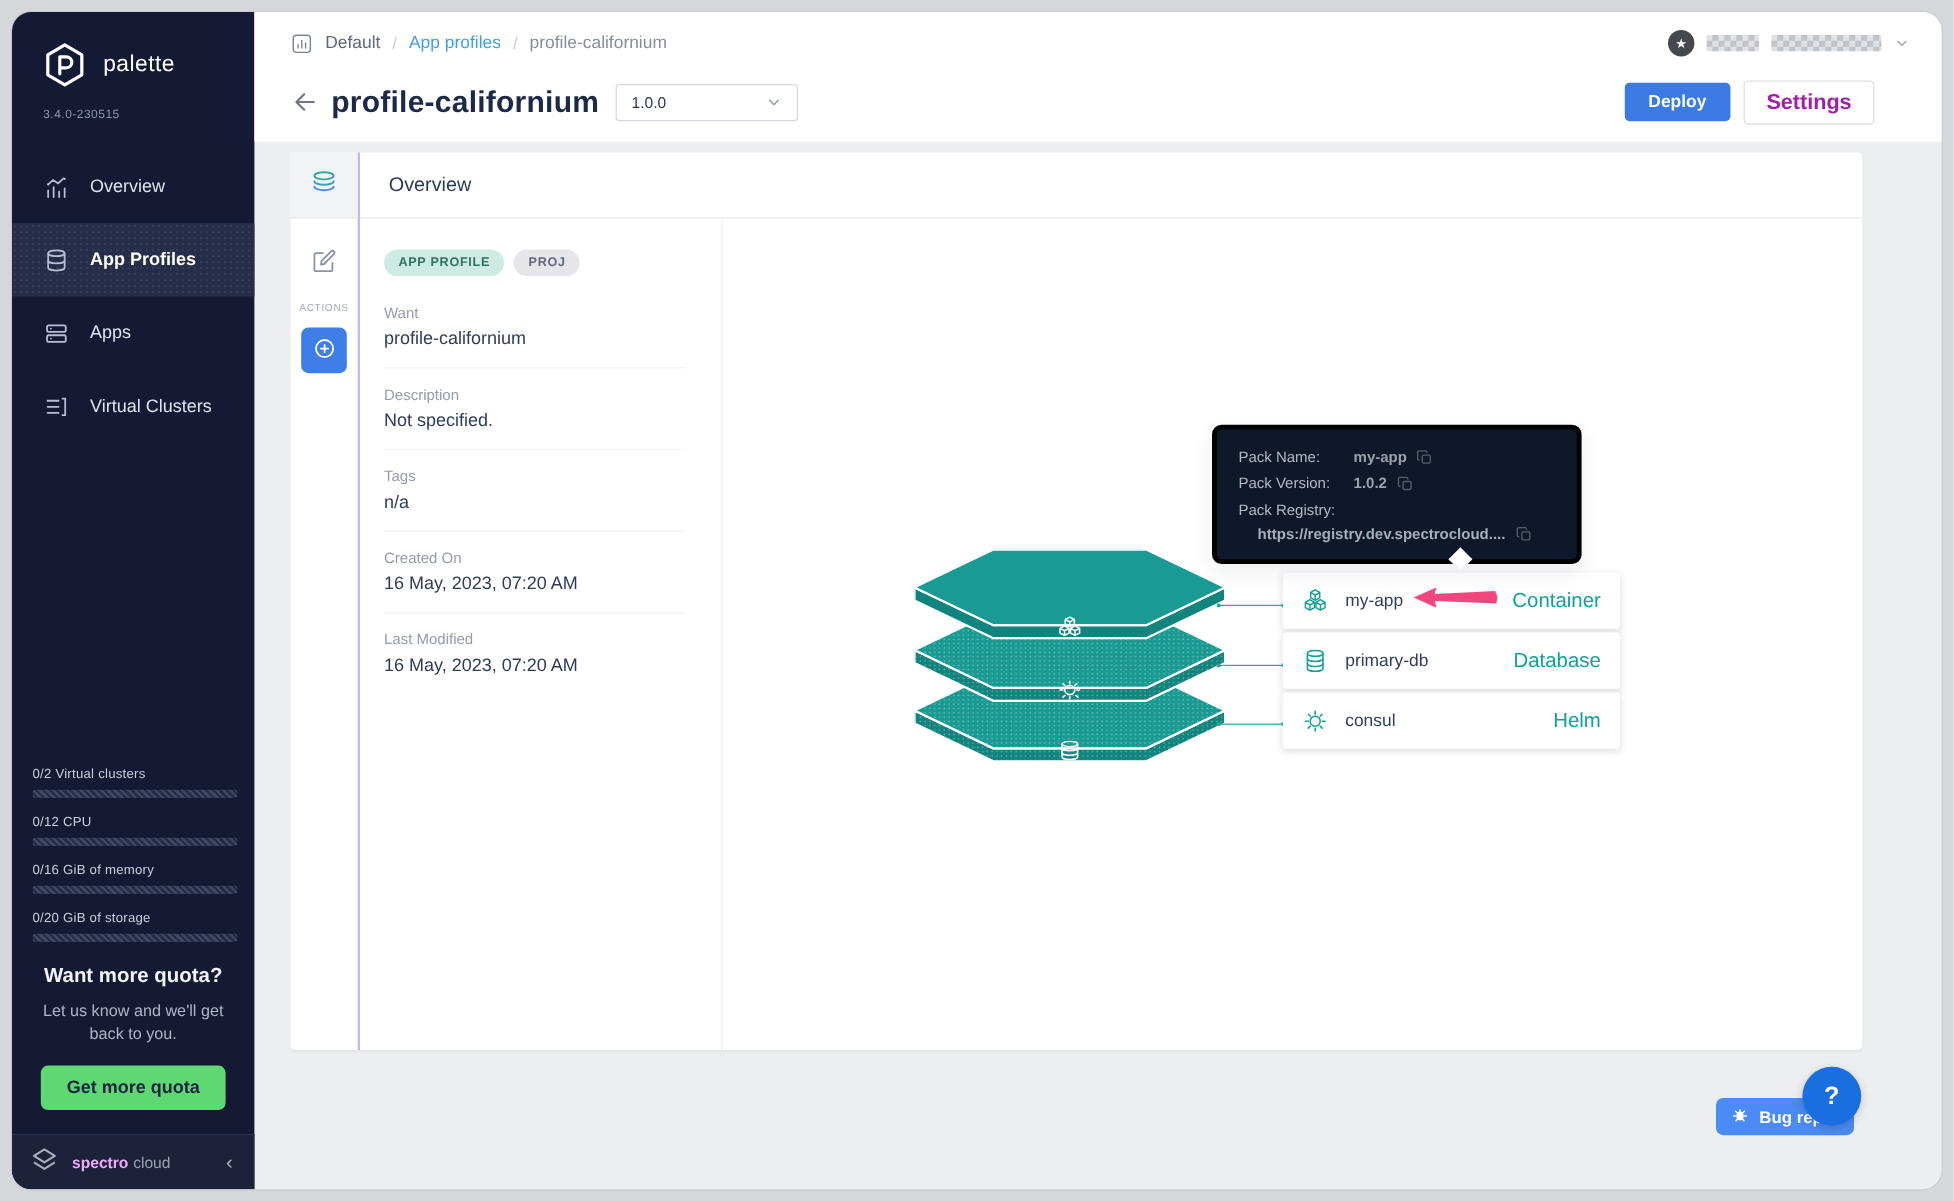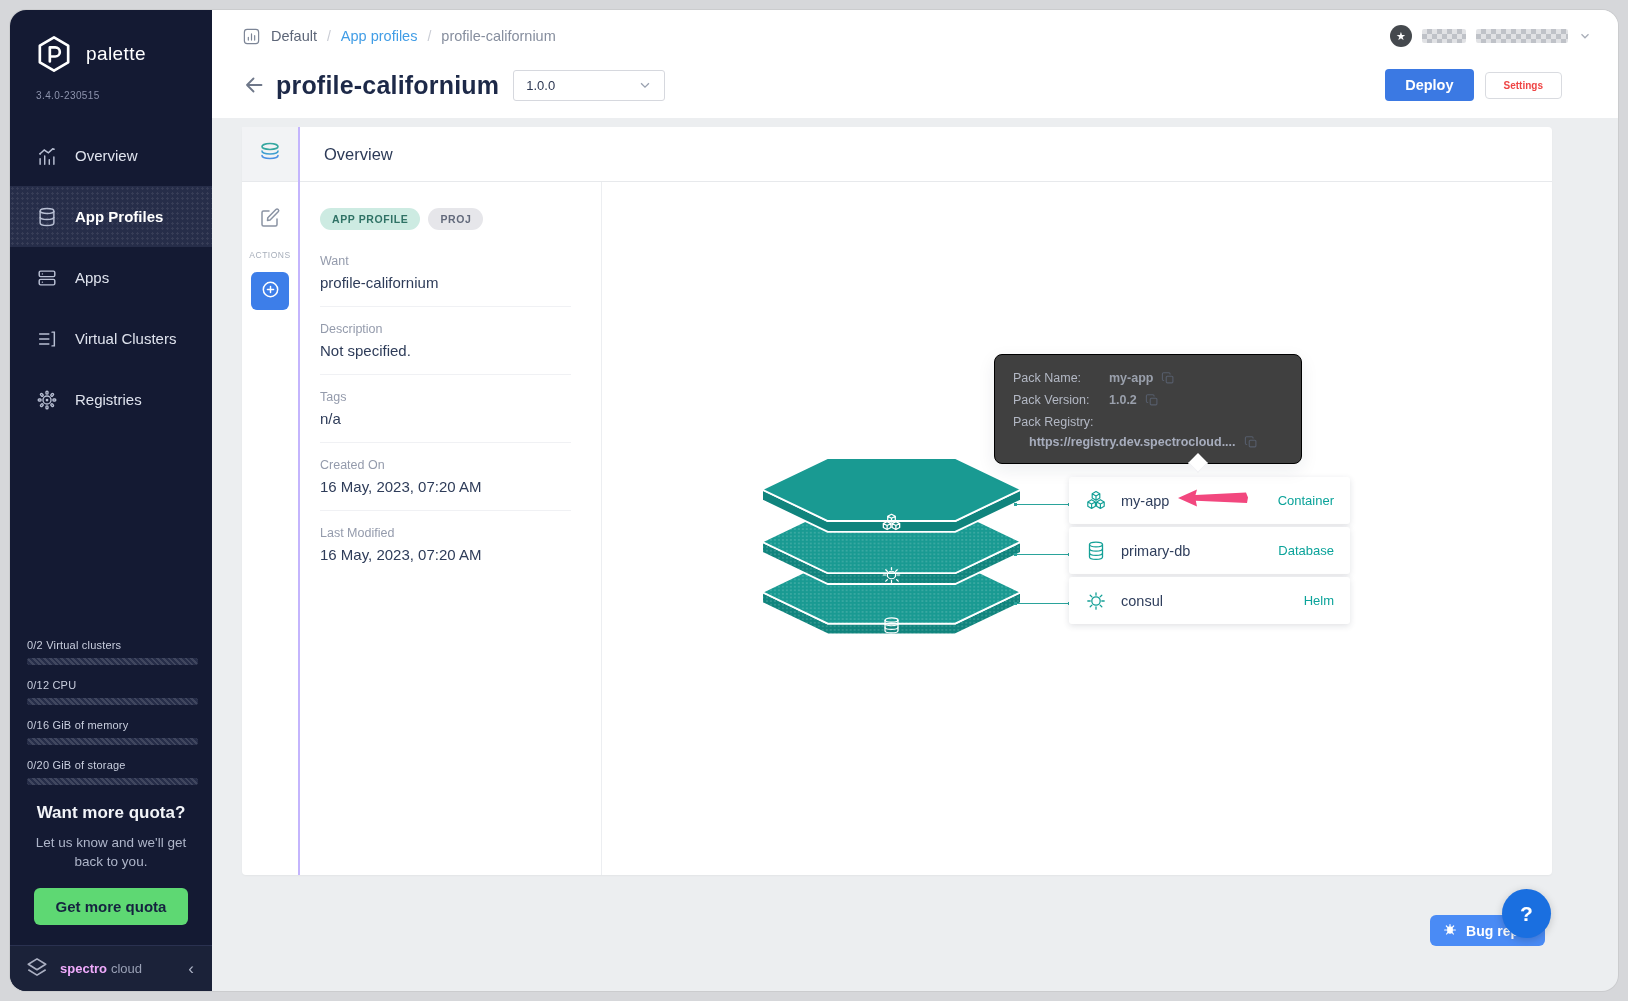--- a/index.html
+++ b/index.html
@@ -60,22 +60,22 @@
 
   .title-row { height:66px; display:flex; align-items:center; padding:0 56px 0 30px; }
   .back-btn { width:24px; height:24px; color:#6e7789; display:flex; background:none; border:none; cursor:pointer; margin-right:10px; }
   .page-title { font-size:25px; font-weight:700; color:#1d2948; letter-spacing:.2px; }
   .version-select { margin-left:14px; width:152px; height:31px; border:1px solid #d6d8de; border-radius:3px;
      background:#fff; display:flex; align-items:center; padding:0 12px; font-size:13px; color:#2c3752; cursor:pointer; }
   .version-select .sel-chevron { margin-left:auto; width:14px; height:14px; color:#9aa2b0; display:flex; }
   .title-spacer { flex:1; }
   .deploy-btn { background:#3b79e3; color:#fff; border:none; border-radius:4px; padding:8px 20px;
      font-size:14.5px; font-weight:600; font-family:inherit; cursor:pointer; margin-right:11px; }
-  .settings-btn { background:#fff; color:#ef4444; border:1px solid #d9dbe0; border-radius:4px; padding:7px 18px;
-     font-size:10px; font-weight:600; font-family:inherit; cursor:pointer; }
+  .settings-btn { background:#fff; color:#a21caf; border:1px solid #d9dbe0; border-radius:4px; padding:7px 18px;
+     font-size:18px; font-weight:600; font-family:inherit; cursor:pointer; }
 
   .content { flex:1; padding:9px 66px 0 30px; }
   .card { background:#fff; border-radius:4px; height:748px; display:flex; box-shadow:0 1px 2px rgba(0,0,0,.04); }
 
   .tabstrip { width:58px; min-width:58px; border-right:2px solid #c4b5fd; display:flex; flex-direction:column; align-items:center; }
   .tab-active { width:100%; height:55px; background:#f2f3f5; border-bottom:1px solid #e7e9ec;
      display:flex; align-items:center; justify-content:center; cursor:pointer; }
   .tab-edit { margin-top:24px; color:#8a93a3; display:flex; cursor:pointer; }
   .actions-label { margin-top:16px; font-size:8.5px; color:#a7aeba; letter-spacing:.5px; }
   .add-btn { margin-top:12px; width:38px; height:38px; background:#3d7ee9; border:none; border-radius:6px;
@@ -98,38 +98,38 @@
 
   .canvas { flex:1; position:relative; }
 
   .hexstack { position:absolute; left:160px; top:276px; }
 
   .connector { position:absolute; height:1px; background:#2aa39b; left:413px; width:55px; }
   .connector::before, .connector::after { content:''; position:absolute; width:3px; height:3px; background:#2aa39b; top:-1px; }
   .connector::before { left:-1px; } .connector::after { right:-1px; }
   .connector.c1 { top:322px; } .connector.c2 { top:372px; } .connector.c3 { top:421px; }
 
-  .pack-tooltip { position:absolute; left:392px; top:172px; width:308px; background:#404040; border:1px solid #000000;
+  .pack-tooltip { position:absolute; left:408px; top:172px; width:308px; background:#0f172a; border:4px solid #000000;
      border-radius:8px; box-shadow:0 6px 18px rgba(30,40,60,.08); padding:16px 18px 14px; z-index:3; }
   .pack-tooltip::after { content:''; position:absolute; bottom:-7px; left:196px; width:13px; height:13px; background:#fff;
      transform:rotate(45deg); border-right:1px solid #f0f0f3; border-bottom:1px solid #f0f0f3; }
   .tt-row { display:flex; align-items:center; margin-bottom:8px; }
   .tt-label { width:96px; min-width:96px; font-size:12.5px; color:#b3b8c4; }
   .tt-value { font-size:12.5px; font-weight:700; color:#9aa0ac; margin-right:8px; }
   .tt-row.registry { flex-wrap:wrap; margin-bottom:0; }
   .tt-row.registry .tt-label { width:100%; margin-bottom:6px; }
   .tt-row.registry .tt-value { margin-left:16px; color:#a7adbd; }
   .copy-icon { width:14px; height:14px; color:#565d6b; display:flex; cursor:pointer; }
 
   .pack-rows { position:absolute; left:467px; top:295px; width:281px; }
   .pack-row { height:47px; background:#fff; border-radius:3px; box-shadow:0 2px 6px rgba(40,50,70,.14);
      display:flex; align-items:center; padding:0 16px; margin-bottom:3px; cursor:pointer; }
   .pack-icon { width:22px; height:22px; color:#14a097; display:flex; }
   .pack-name { margin-left:14px; font-size:14.5px; font-weight:500; color:#2f3e5c; }
-  .pack-type { margin-left:auto; font-size:13px; color:#0ba39a;text-align:center; }
+  .pack-type { margin-left:auto; font-size:17px; color:#0ba39a;text-align:center; }
 
   .anno-arrow { position:absolute; left:574px; top:306px; z-index:4; }
 
   
   .bug-btn { position:absolute; right:73px; bottom:45px; height:31px; background:#4a8bf5; color:#fff; border:none;
      border-radius:6px; display:flex; align-items:center; gap:8px; padding:0 26px 0 12px; font-size:14px; font-weight:600;
      font-family:inherit; cursor:pointer; z-index:5; }
   .help-btn { position:absolute; right:67px; bottom:53px; width:49px; height:49px; border-radius:50%; background:#1a6fe0;
      color:#fff; border:none; font-size:21px; font-weight:700; font-family:inherit; cursor:pointer; z-index:6;
      box-shadow:0 2px 8px rgba(0,0,0,.18); }
@@ -185,37 +185,20 @@
         <span>Apps</span>
       </div>
       <div class="nav-item">
         <span class="nav-icon">
           <svg viewBox="0 0 24 24" width="22" height="22" fill="none" stroke="currentColor" stroke-width="1.6" stroke-linecap="round">
             <path d="M4 6.5h10M4 12h10M4 17.5h10"></path>
             <path d="M17.5 4.5H20v15h-2.5"></path>
           </svg>
         </span>
         <span>Virtual Clusters</span>
-      </div>
-      <div class="nav-item">
-        <span class="nav-icon">
-          <svg viewBox="0 0 24 24" width="22" height="22" fill="none" stroke="currentColor" stroke-width="1.5">
-            <circle cx="12" cy="12" r="4.4"></circle>
-            <circle cx="12" cy="12" r="1.5" fill="currentColor" stroke="none"></circle>
-            <rect x="10.9" y="2.4" width="2.2" height="3.2" rx="1"></rect>
-            <rect x="10.9" y="2.4" width="2.2" height="3.2" rx="1" transform="rotate(45 12 12)"></rect>
-            <rect x="10.9" y="2.4" width="2.2" height="3.2" rx="1" transform="rotate(90 12 12)"></rect>
-            <rect x="10.9" y="2.4" width="2.2" height="3.2" rx="1" transform="rotate(135 12 12)"></rect>
-            <rect x="10.9" y="2.4" width="2.2" height="3.2" rx="1" transform="rotate(180 12 12)"></rect>
-            <rect x="10.9" y="2.4" width="2.2" height="3.2" rx="1" transform="rotate(225 12 12)"></rect>
-            <rect x="10.9" y="2.4" width="2.2" height="3.2" rx="1" transform="rotate(270 12 12)"></rect>
-            <rect x="10.9" y="2.4" width="2.2" height="3.2" rx="1" transform="rotate(315 12 12)"></rect>
-          </svg>
-        </span>
-        <span>Registries</span>
       </div>
     </nav>
 
     <div class="sidebar-spacer"></div>
 
     <div class="quotas">
       <div class="quota">
         <div class="quota-label">0/2 Virtual clusters</div>
         <div class="quota-bar"></div>
       </div>

